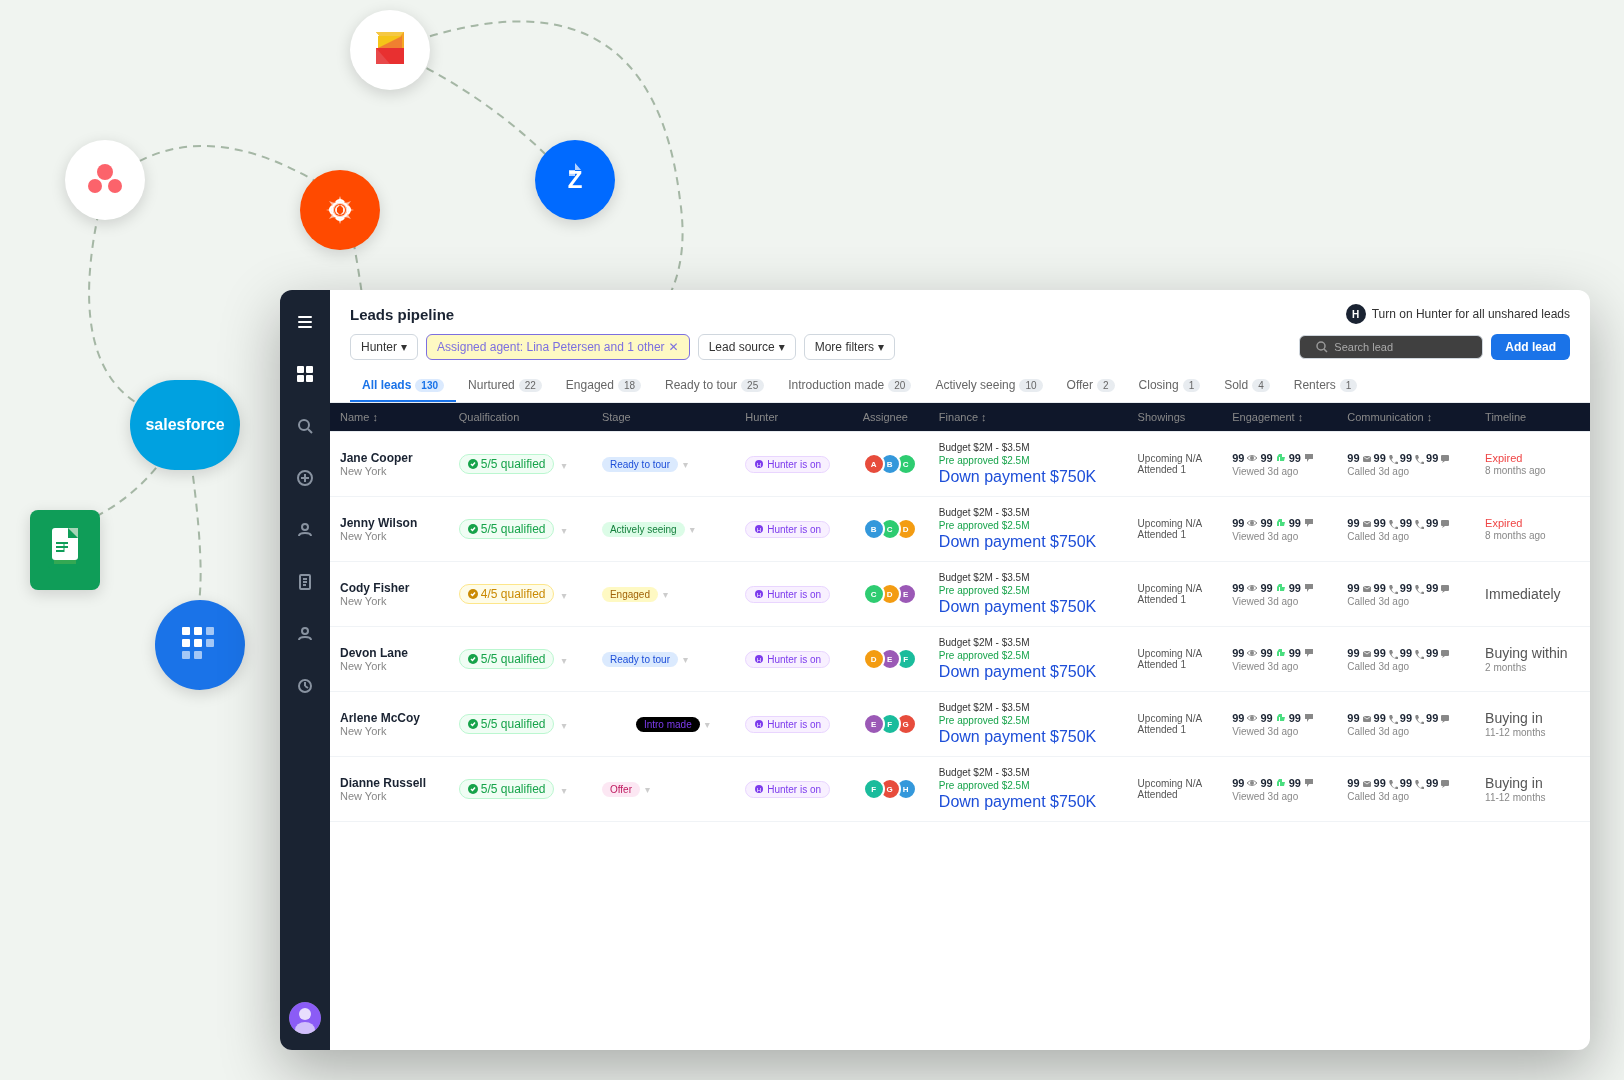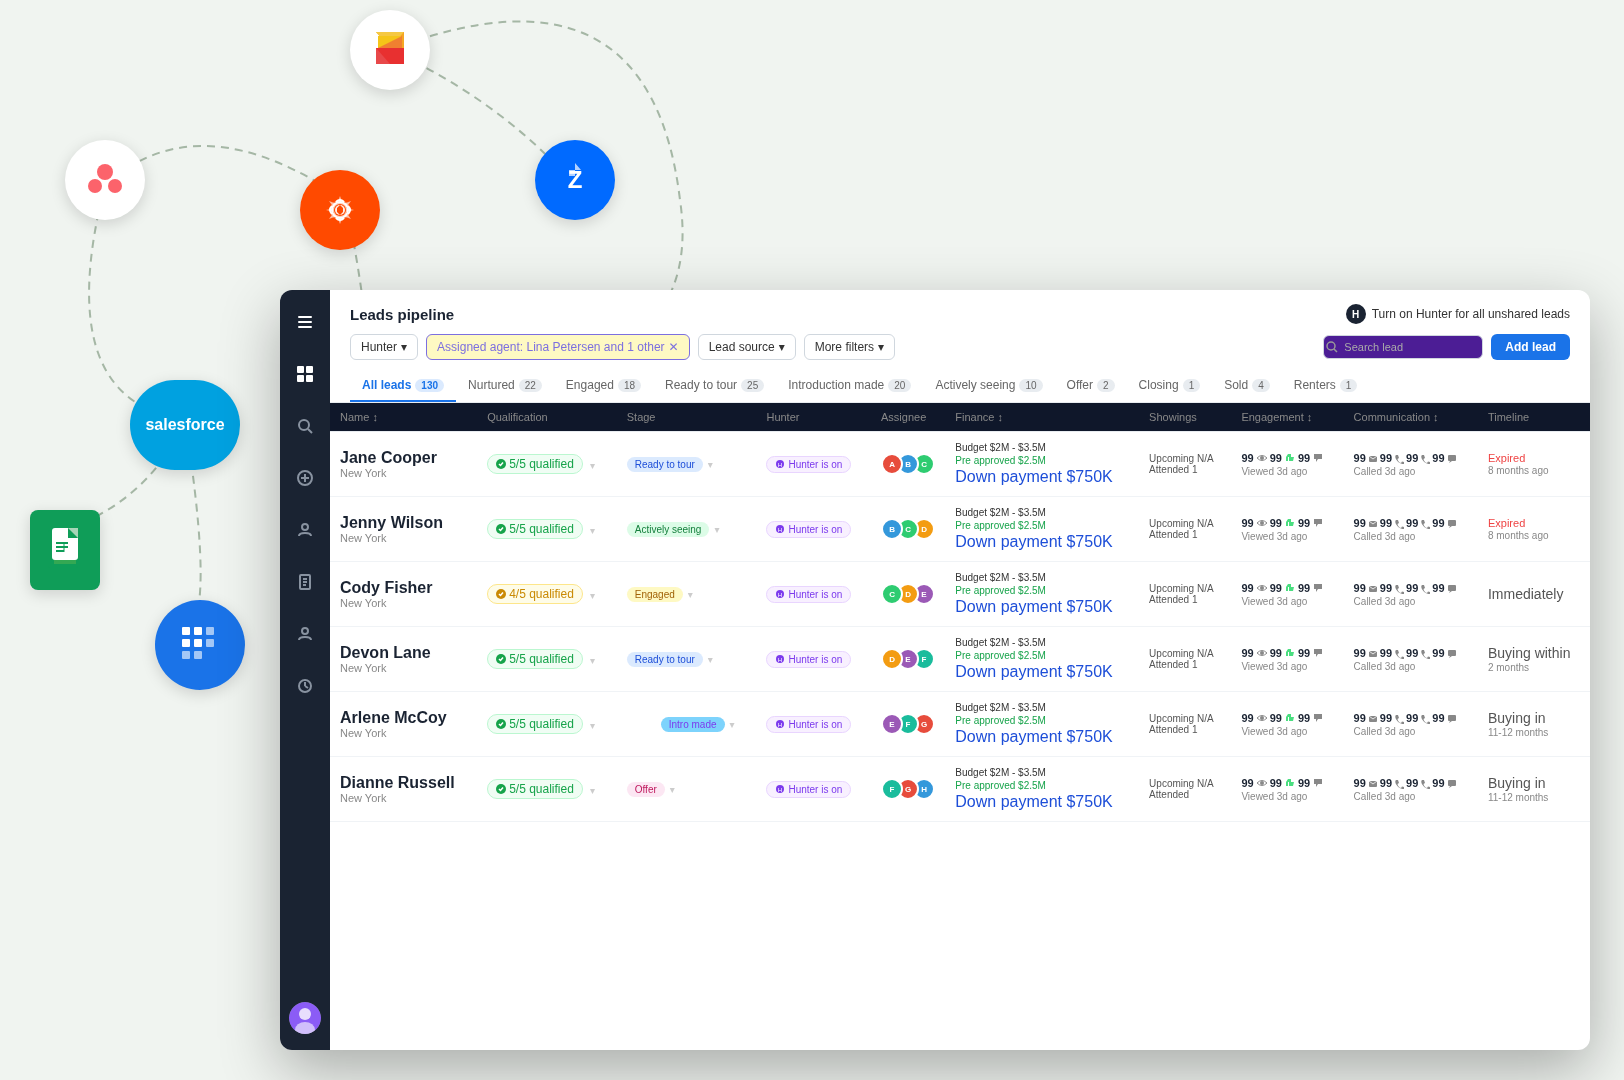--- a/index.html
+++ b/index.html
@@ -214,27 +214,27 @@
       border-color: #7c6fe0;
       color: #7c6fe0;
     }
 
     .filter-spacer { flex: 1; }
 
     .search-box {
       display: flex;
       align-items: center;
       gap: 6px;
-      padding: 5px 2px;
+      padding: 5px 16px;
       border: 1px solid #d0d7de;
       border-radius: 6px;
-      background: #4c1d95;
+      background: #404040;
       font-size: 12px;
       color: #999;
-      width: 160px;
+      width: 184px;
     }
 
     .add-lead-btn {
       padding: 6px 14px;
       background: #1a73e8;
       color: white;
       border: none;
       border-radius: 6px;
       font-size: 12px;
       font-weight: 600;
@@ -309,21 +309,21 @@
     }
 
     tbody td {
       padding: 10px 10px;
       vertical-align: middle;
     }
 
     .lead-name {
       font-weight: 600;
       color: #1a2332;
-      font-size: 16px;
+      font-size: 12px;
     }
 
     .lead-location {
       color: #888;
       font-size: 11px;
     }
 
     .qualified-badge {
       display: inline-flex;
       align-items: center;
@@ -348,21 +348,21 @@
       padding: 2px 8px;
       border-radius: 10px;
       font-size: 10px;
       font-weight: 500;
     }
 
     .stage-ready { background: #dbeafe; color: #1d4ed8; }
     .stage-active { background: #dcfce7; color: #15803d; }
     .stage-engaged { background: #fef9c3; color: #a16207; }
     .stage-offer { background: #fce7f3; color: #be185d; }
-    .stage-intro { background: #7dd3fc; color: #7c3aed; margin-left: 34px; }
+    .stage-intro { background: #000000; color: #7c3aed; margin-left: 34px; }
 
     .hunter-tag {
       display: inline-flex;
       align-items: center;
       gap: 3px;
       background: #f8f0ff;
       color: #7c3aed;
       border: 1px solid #e9d5ff;
       border-radius: 12px;
       padding: 2px 8px;

